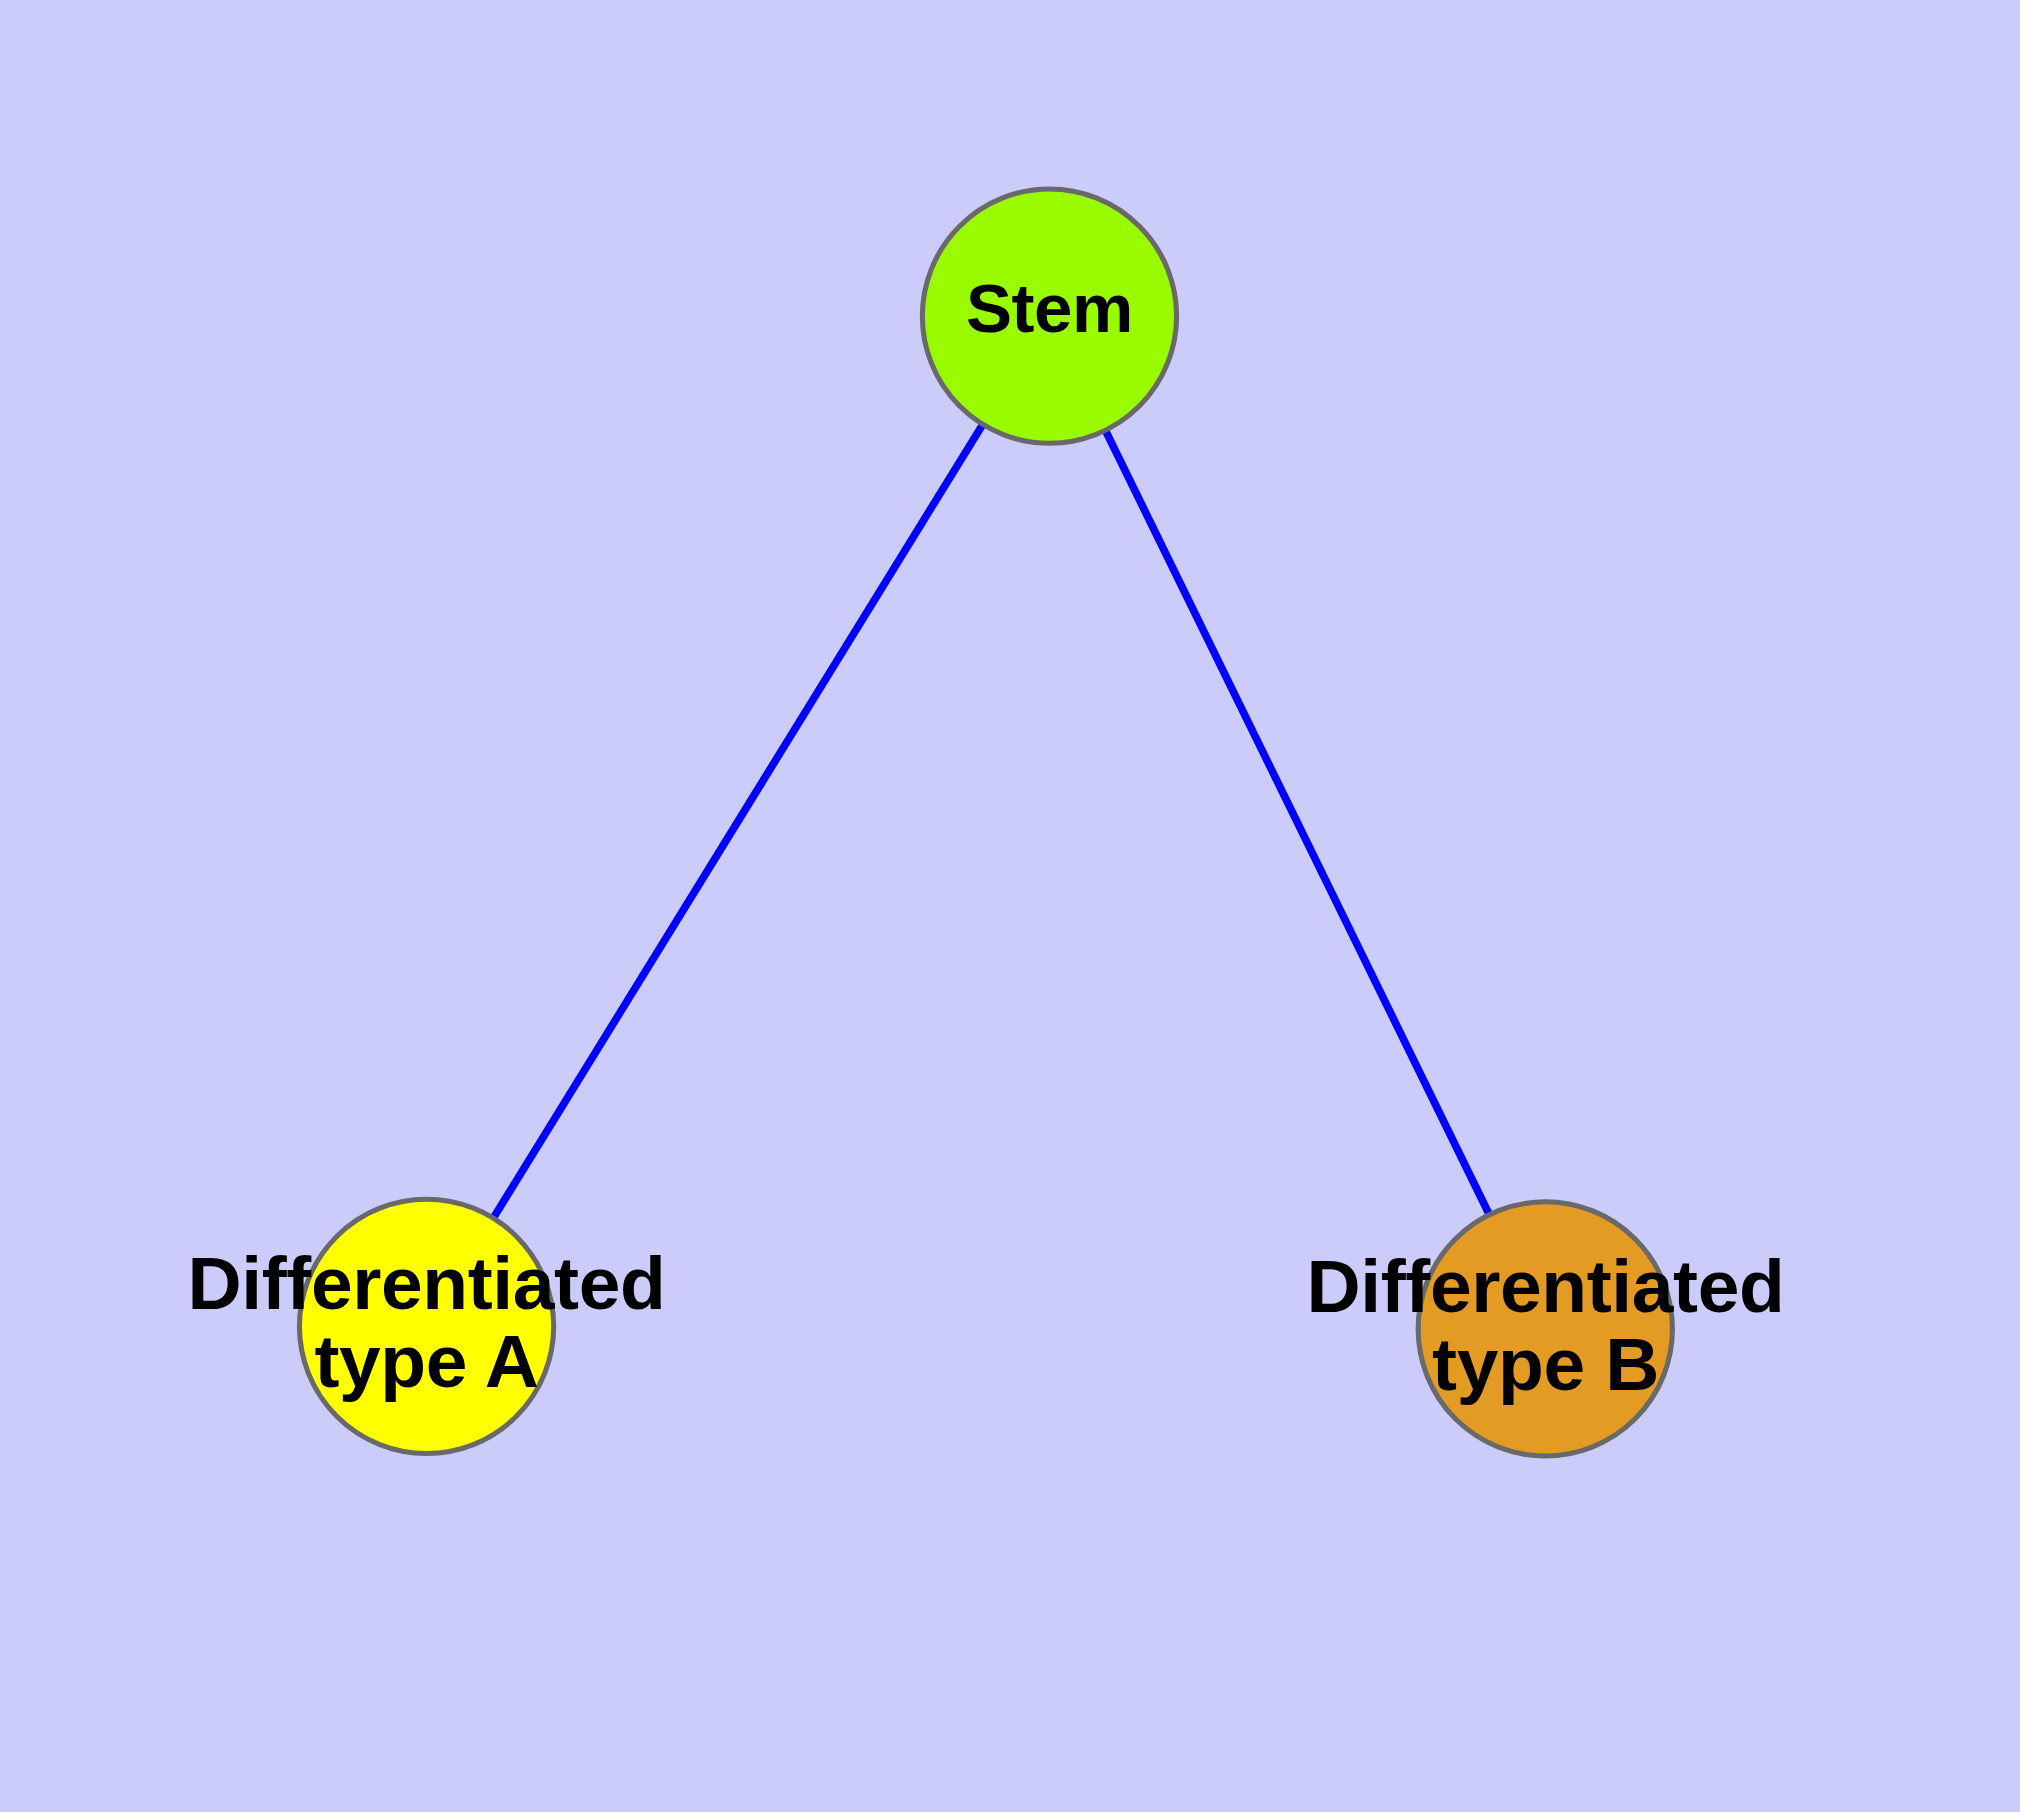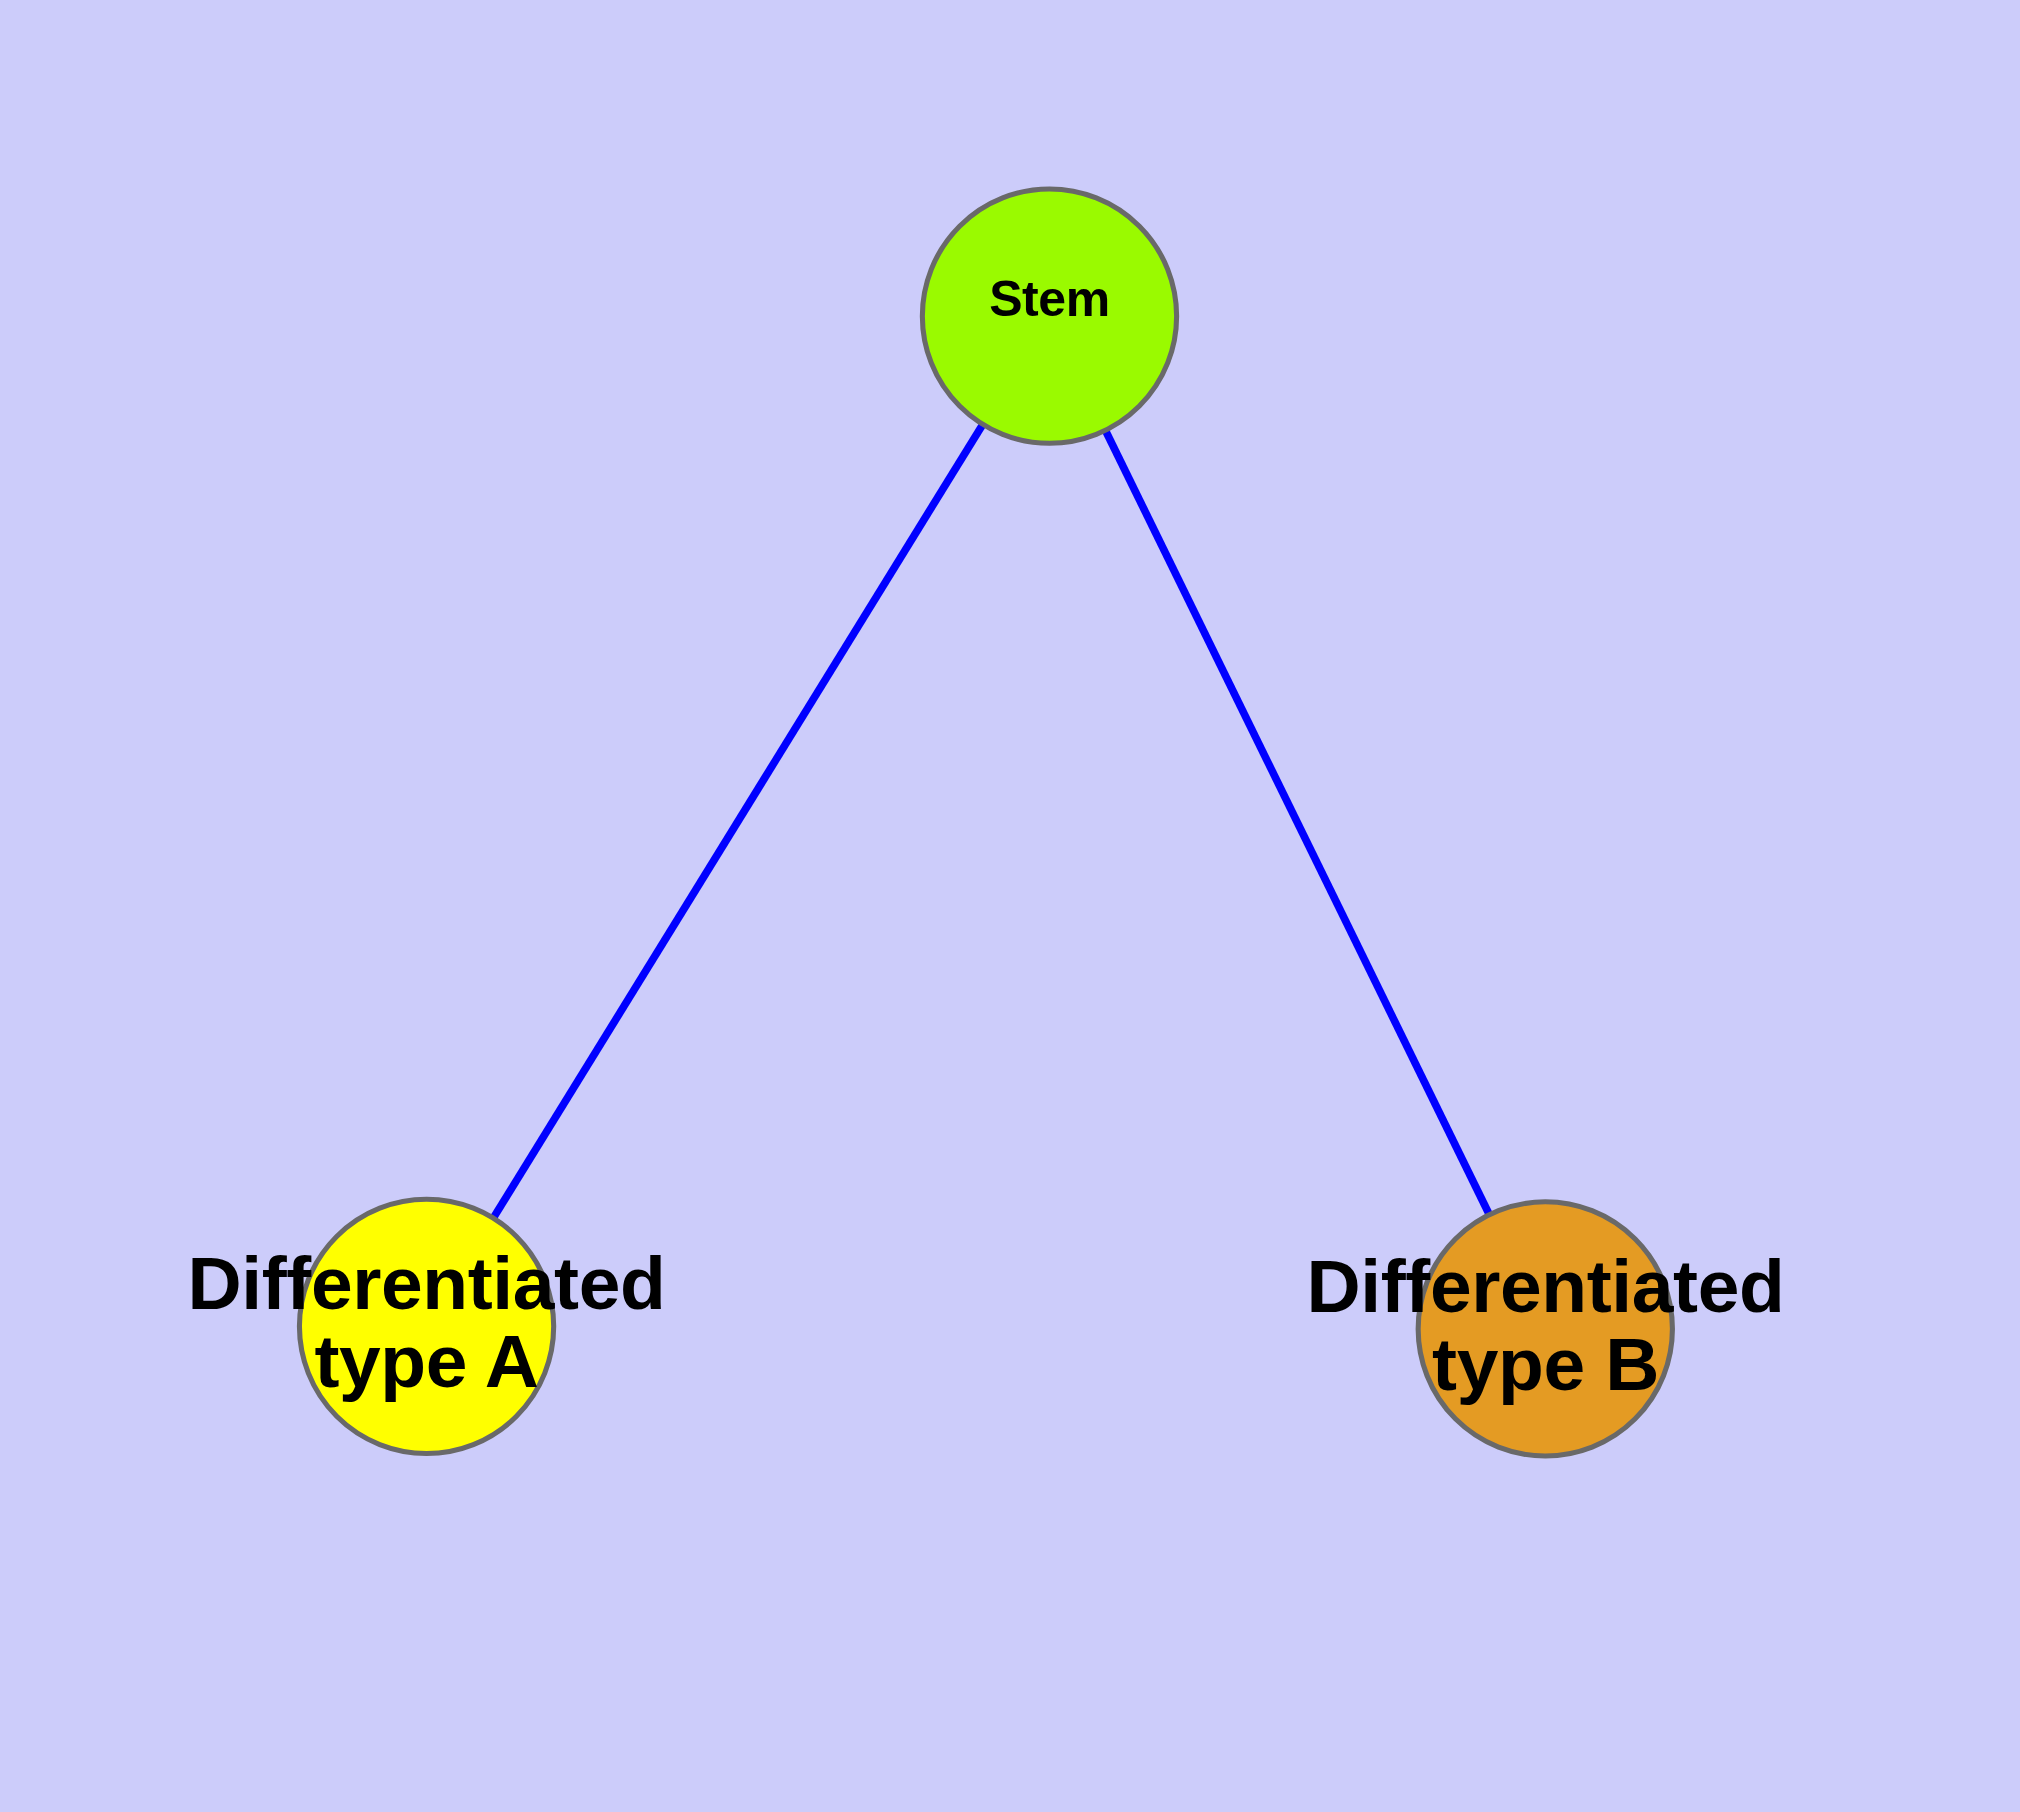--- a/index.html
+++ b/index.html
@@ -53,19 +53,19 @@
         <line x1="1303.0729177217088" y1="505.9267293631485" x2="1757.9270822782912" y2="1435.0732706368515" stroke="#0000ff" stroke-width="9" stroke-linecap="butt"></line>
       </g>
     <g id="nodes-layer">
         <circle cx="1238" cy="373" r="150" fill="#9afa00" stroke="#696969" stroke-width="6"></circle>
         <circle cx="503" cy="1565" r="150" fill="#ffff00" stroke="#696969" stroke-width="6"></circle>
         <circle cx="1823" cy="1568" r="150" fill="#e49b23" stroke="#696969" stroke-width="6"></circle>
       </g>
   </svg>
 
   <div id="labels-layer">
-      <div class="node-label" style="font-size: 50px; color: rgb(0, 0, 0); width: 1187px; left: 456px; top: 273px;"><div>Stem</div></div>
+      <div class="node-label" style="font-size: 69px; color: rgb(0, 0, 0); width: 1187px; left: 456px; top: 273px;"><div>Stem</div></div>
       <div class="node-label" style="font-size: 75px; color: rgb(0, 0, 0); width: 1187px; left: -167px; top: 1244px;"><div>Differentiated</div><div>type A</div></div>
       <div class="node-label" style="font-size: 75px; color: rgb(0, 0, 0); width: 1187px; left: 952px; top: 1247px;"><div>Differentiated</div><div>type B</div></div>
     </div>
 
 </div>
 
 
 </body></html>

